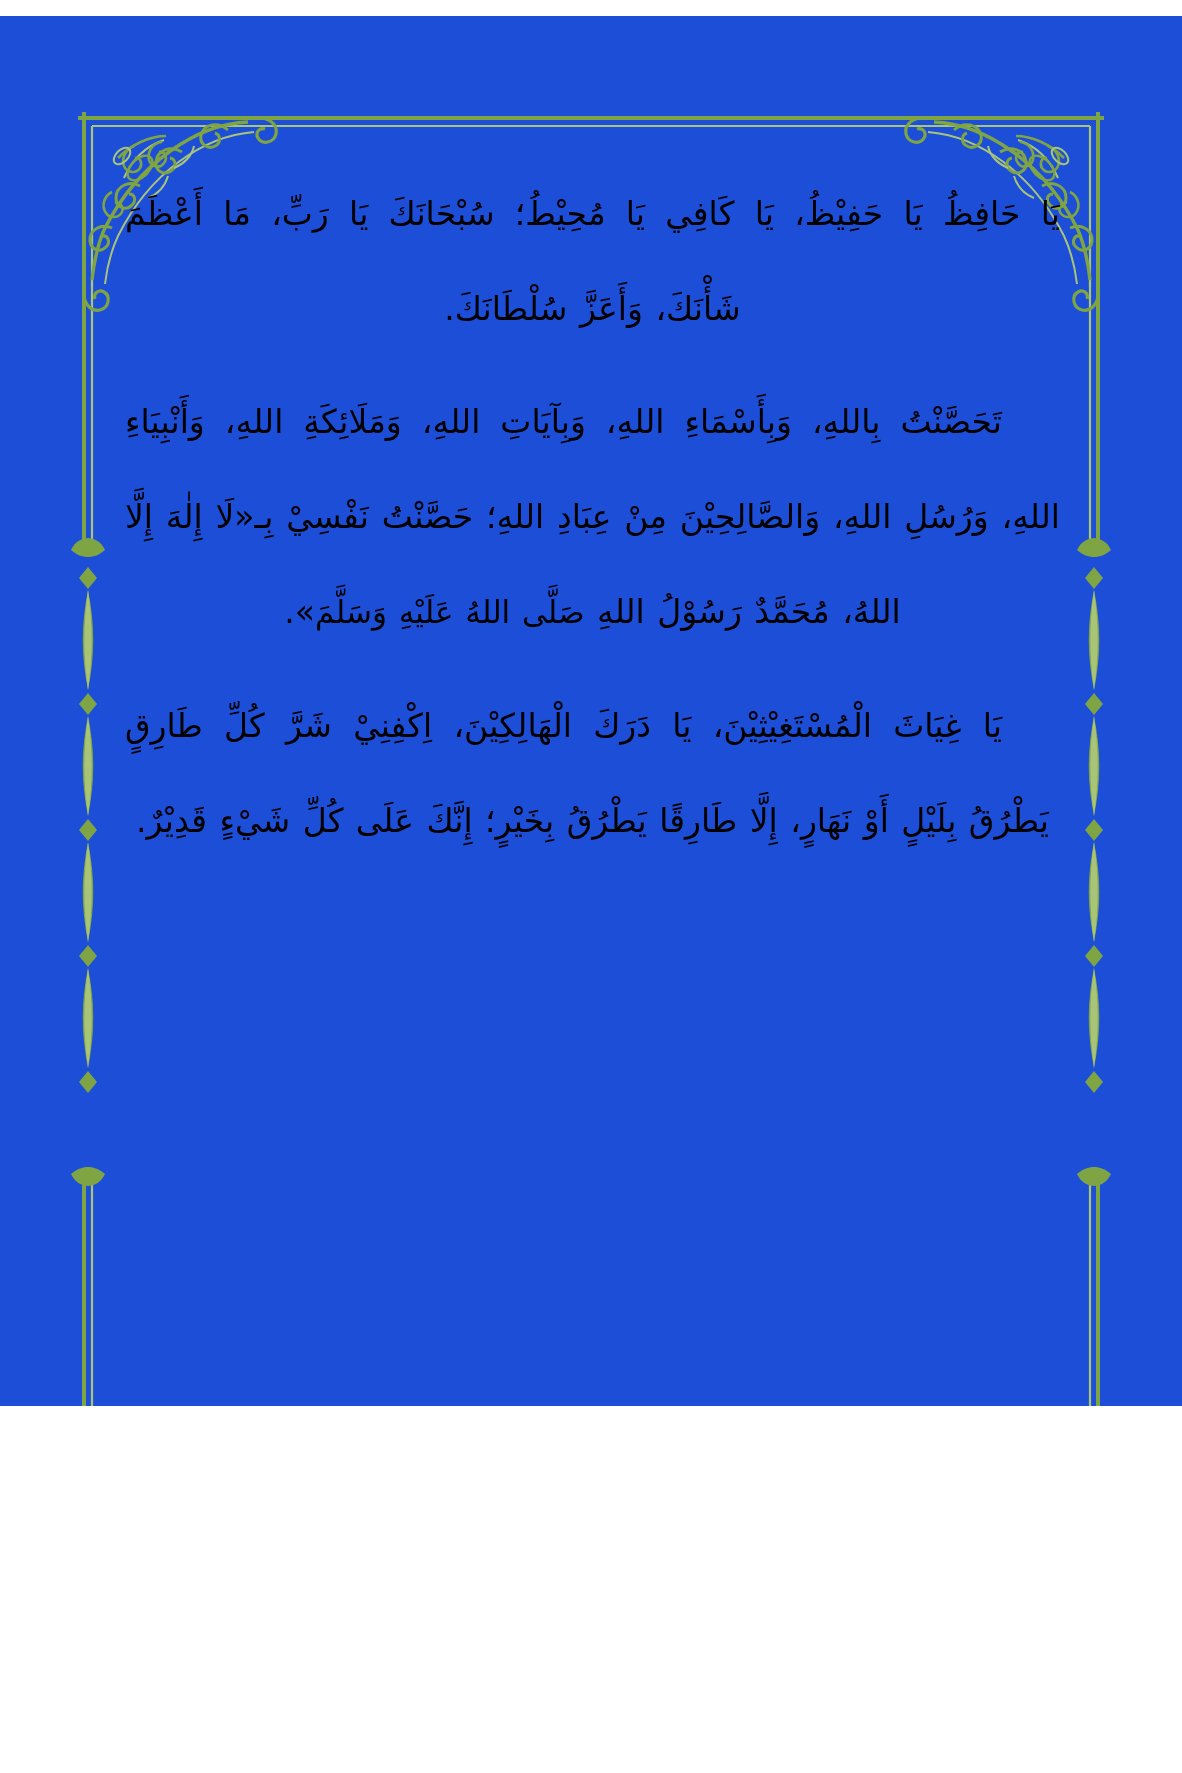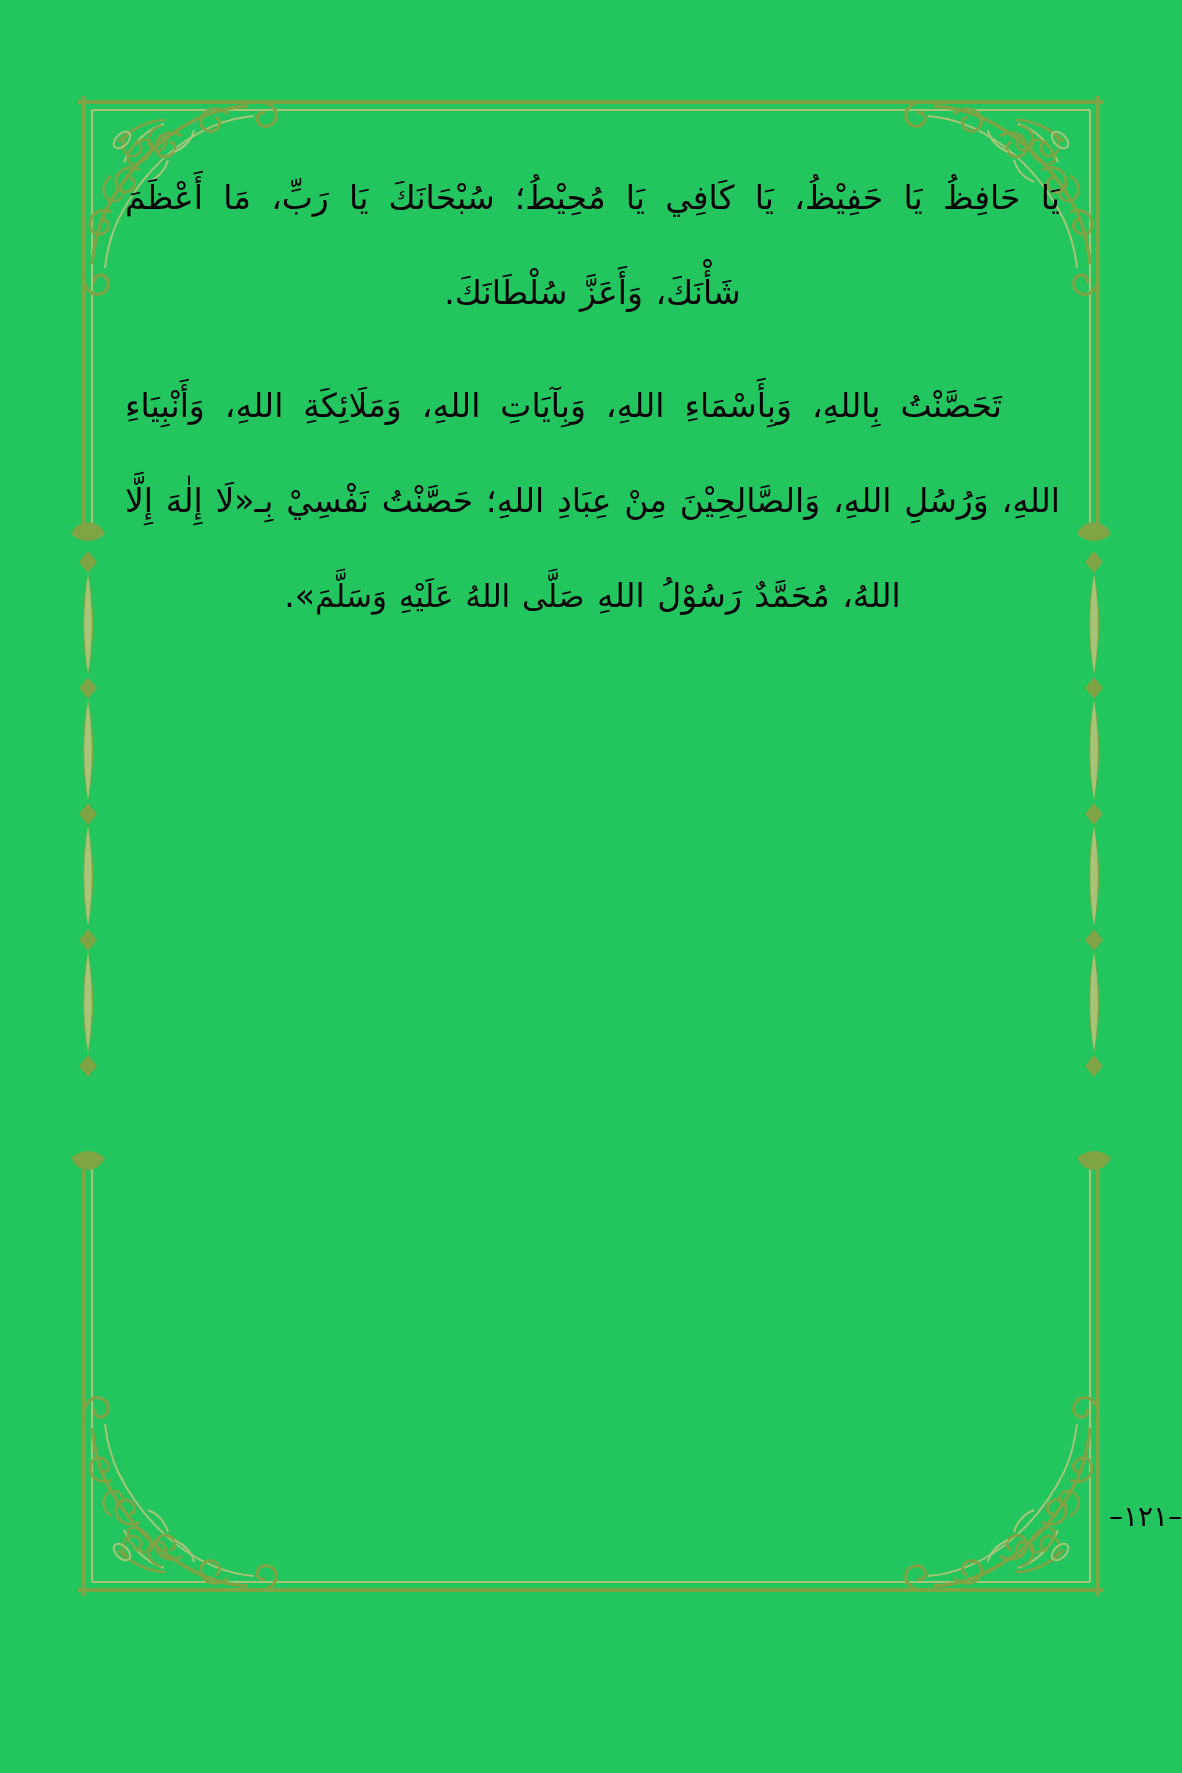--- a/index.html
+++ b/index.html
@@ -7,23 +7,23 @@
     padding: 0;
     background: #ffffff;
   }
   body {
     font-family: "DejaVu Sans", sans-serif;
   }
 
   .page {
     position: relative;
     width: 1182px;
-    height: 1773px;
-    margin: 0 auto;
-    background: #22c55e;
+    height: 1390px;
+    margin: 16px auto;
+    background: #1d4ed8;
     overflow: hidden;
   }
 
   
   .frame {
     position: absolute;
     left: 78px;
     top: 96px;
     width: 1026px;
     height: 1500px;
@@ -196,17 +196,18 @@
     </svg>
   </div>
 
   <div class="content">
 
     <p class="para">يَا حَافِظُ يَا حَفِيْظُ، يَا كَافِي يَا مُحِيْطُ؛ سُبْحَانَكَ يَا رَبِّ، مَا أَعْظَمَ شَأْنَكَ، وَأَعَزَّ سُلْطَانَكَ.</p>
 
     <p class="para indent"><span>تَحَصَّنْتُ بِاللهِ، وَبِأَسْمَاءِ اللهِ، وَبِآيَاتِ اللهِ، وَمَلَائِكَةِ اللهِ، وَأَنْبِيَاءِ اللهِ، وَرُسُلِ اللهِ، وَالصَّالِحِيْنَ مِنْ عِبَادِ اللهِ؛ حَصَّنْتُ نَفْسِيْ بِـ«لَا إِلٰهَ إِلَّا اللهُ، مُحَمَّدٌ رَسُوْلُ اللهِ </span><span class="sallallahu">صَلَّى اللهُ عَلَيْهِ وَسَلَّمَ</span><span>».</span></p>
 
 
+    <p class="para indent">يَا غِيَاثَ الْمُسْتَغِيْثِيْنَ، يَا دَرَكَ الْهَالِكِيْنَ، اِكْفِنِيْ شَرَّ كُلِّ طَارِقٍ يَطْرُقُ بِلَيْلٍ أَوْ نَهَارٍ، إِلَّا طَارِقًا يَطْرُقُ بِخَيْرٍ؛ إِنَّكَ عَلَى كُلِّ شَيْءٍ قَدِيْرٌ.</p>
   </div>
 
   <div class="folio">–١٢١–</div>
 
 </div>
 
 </body></html>

